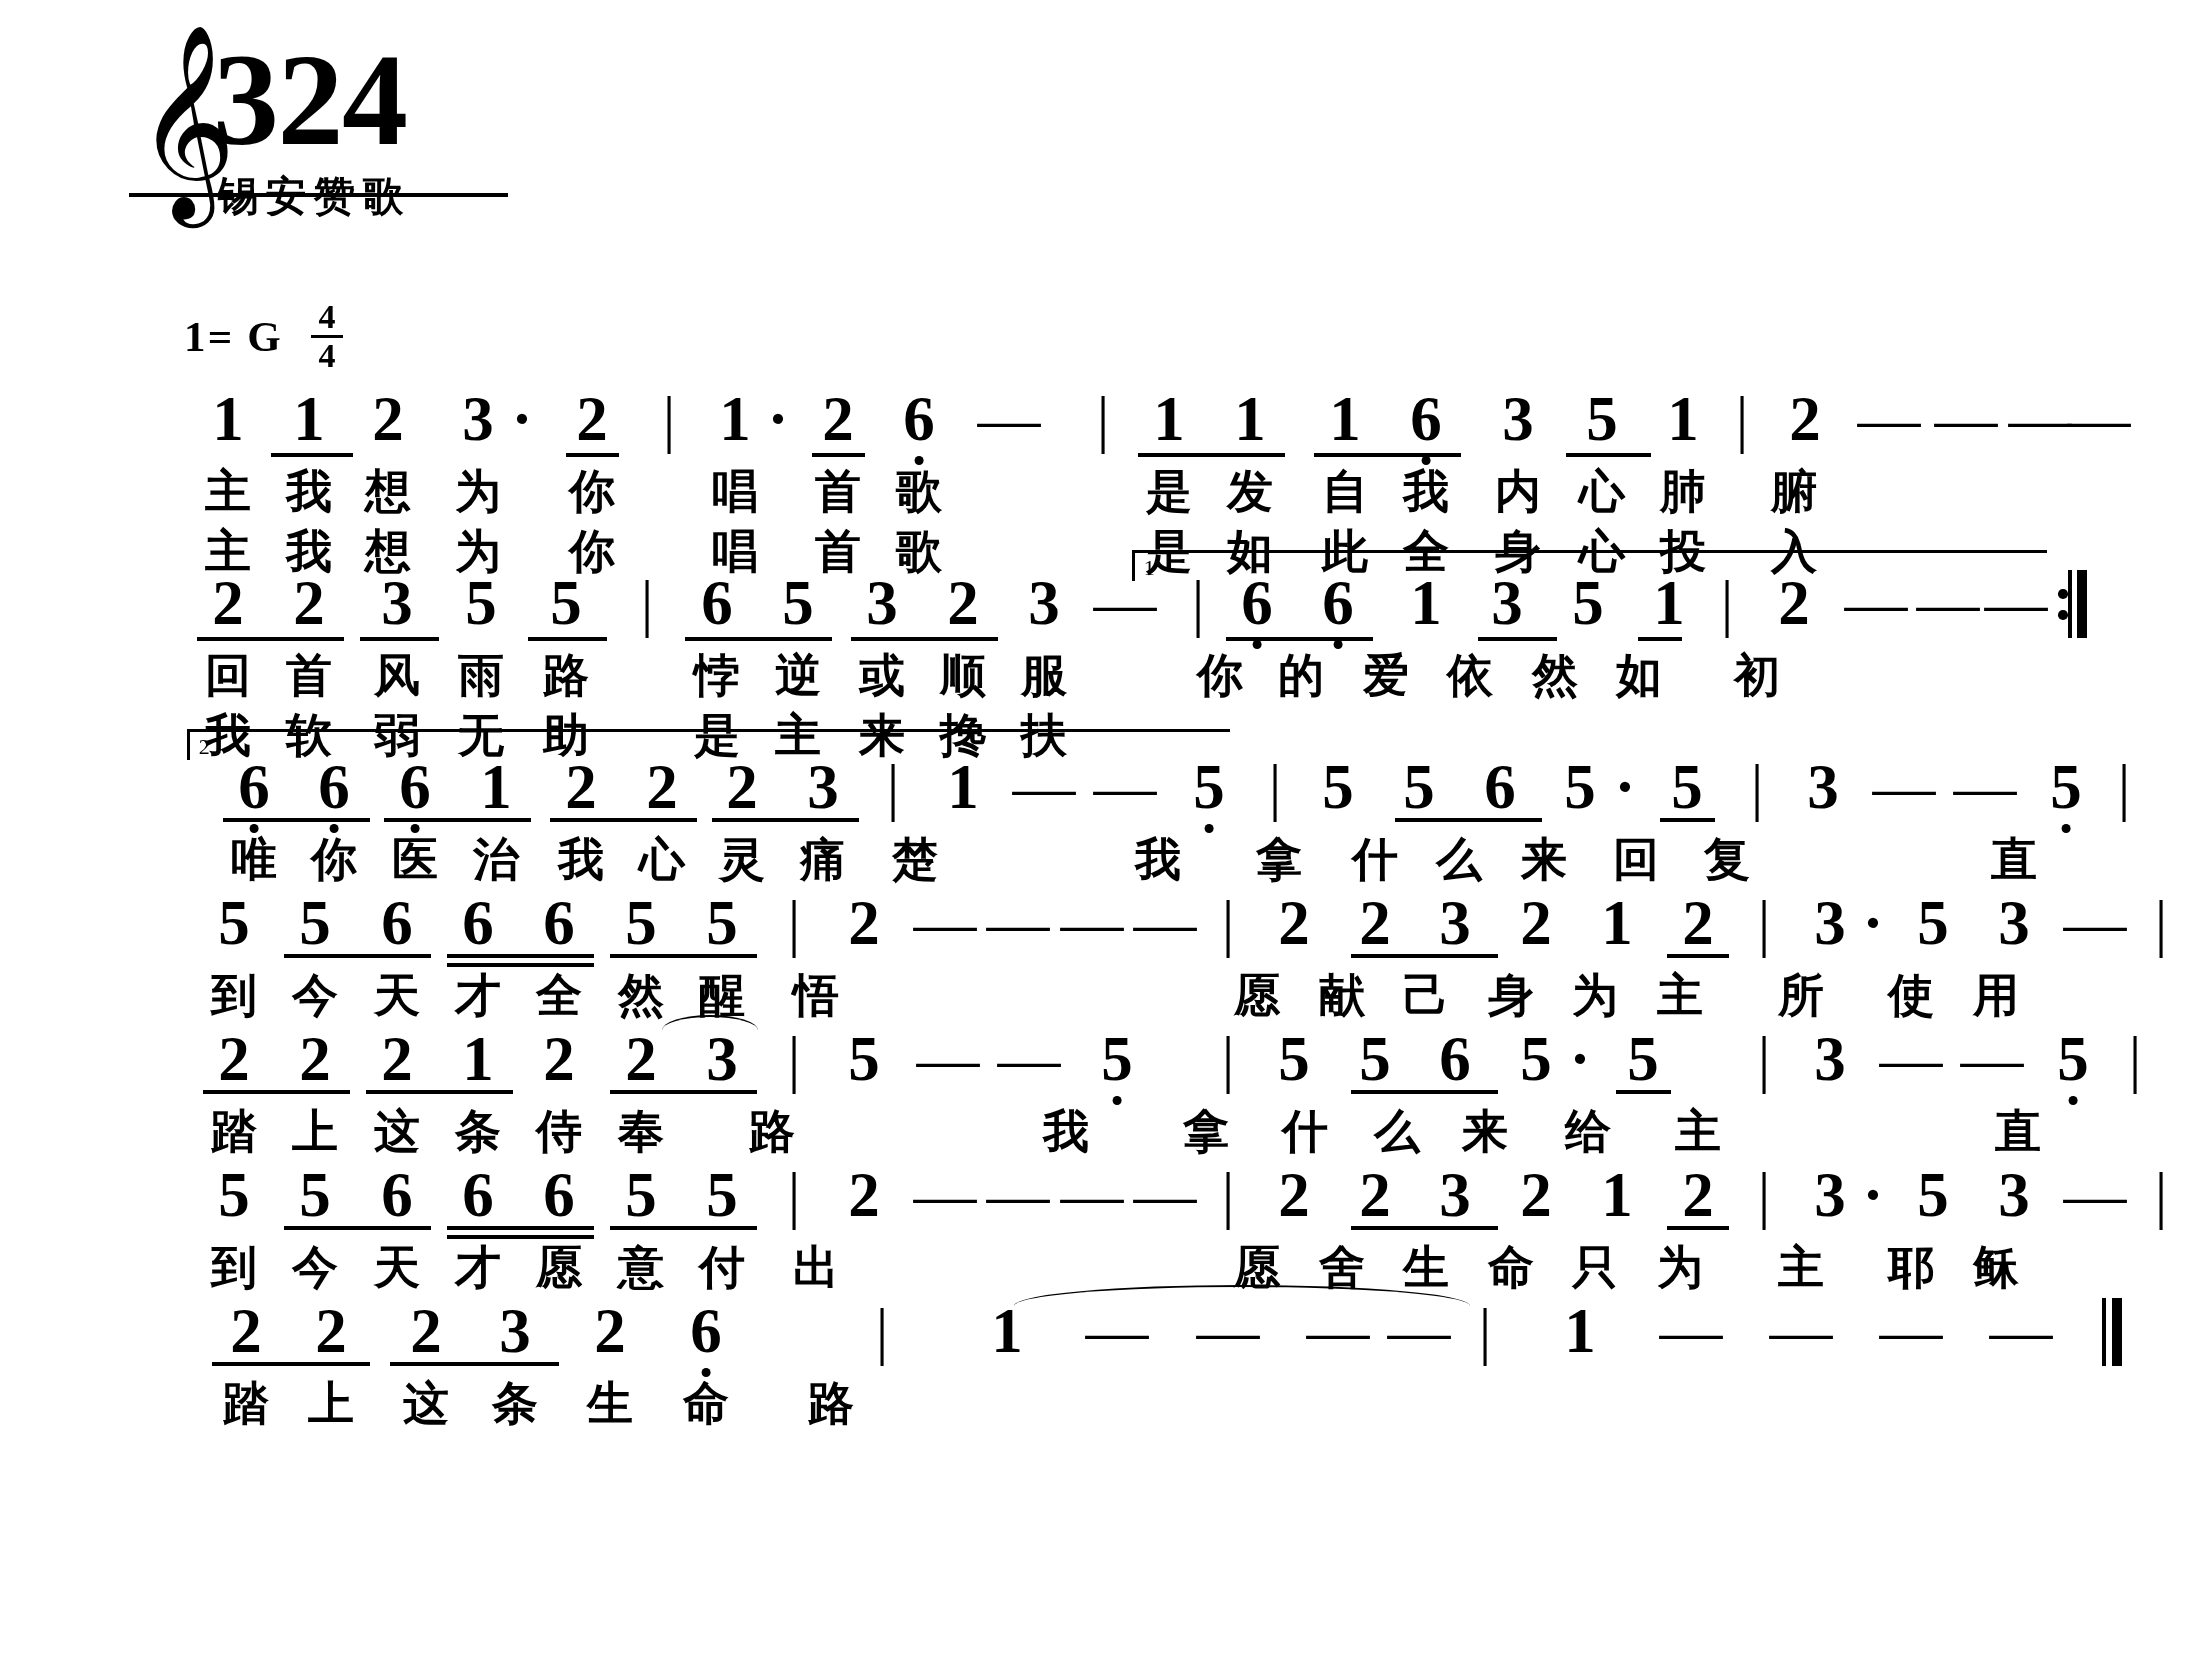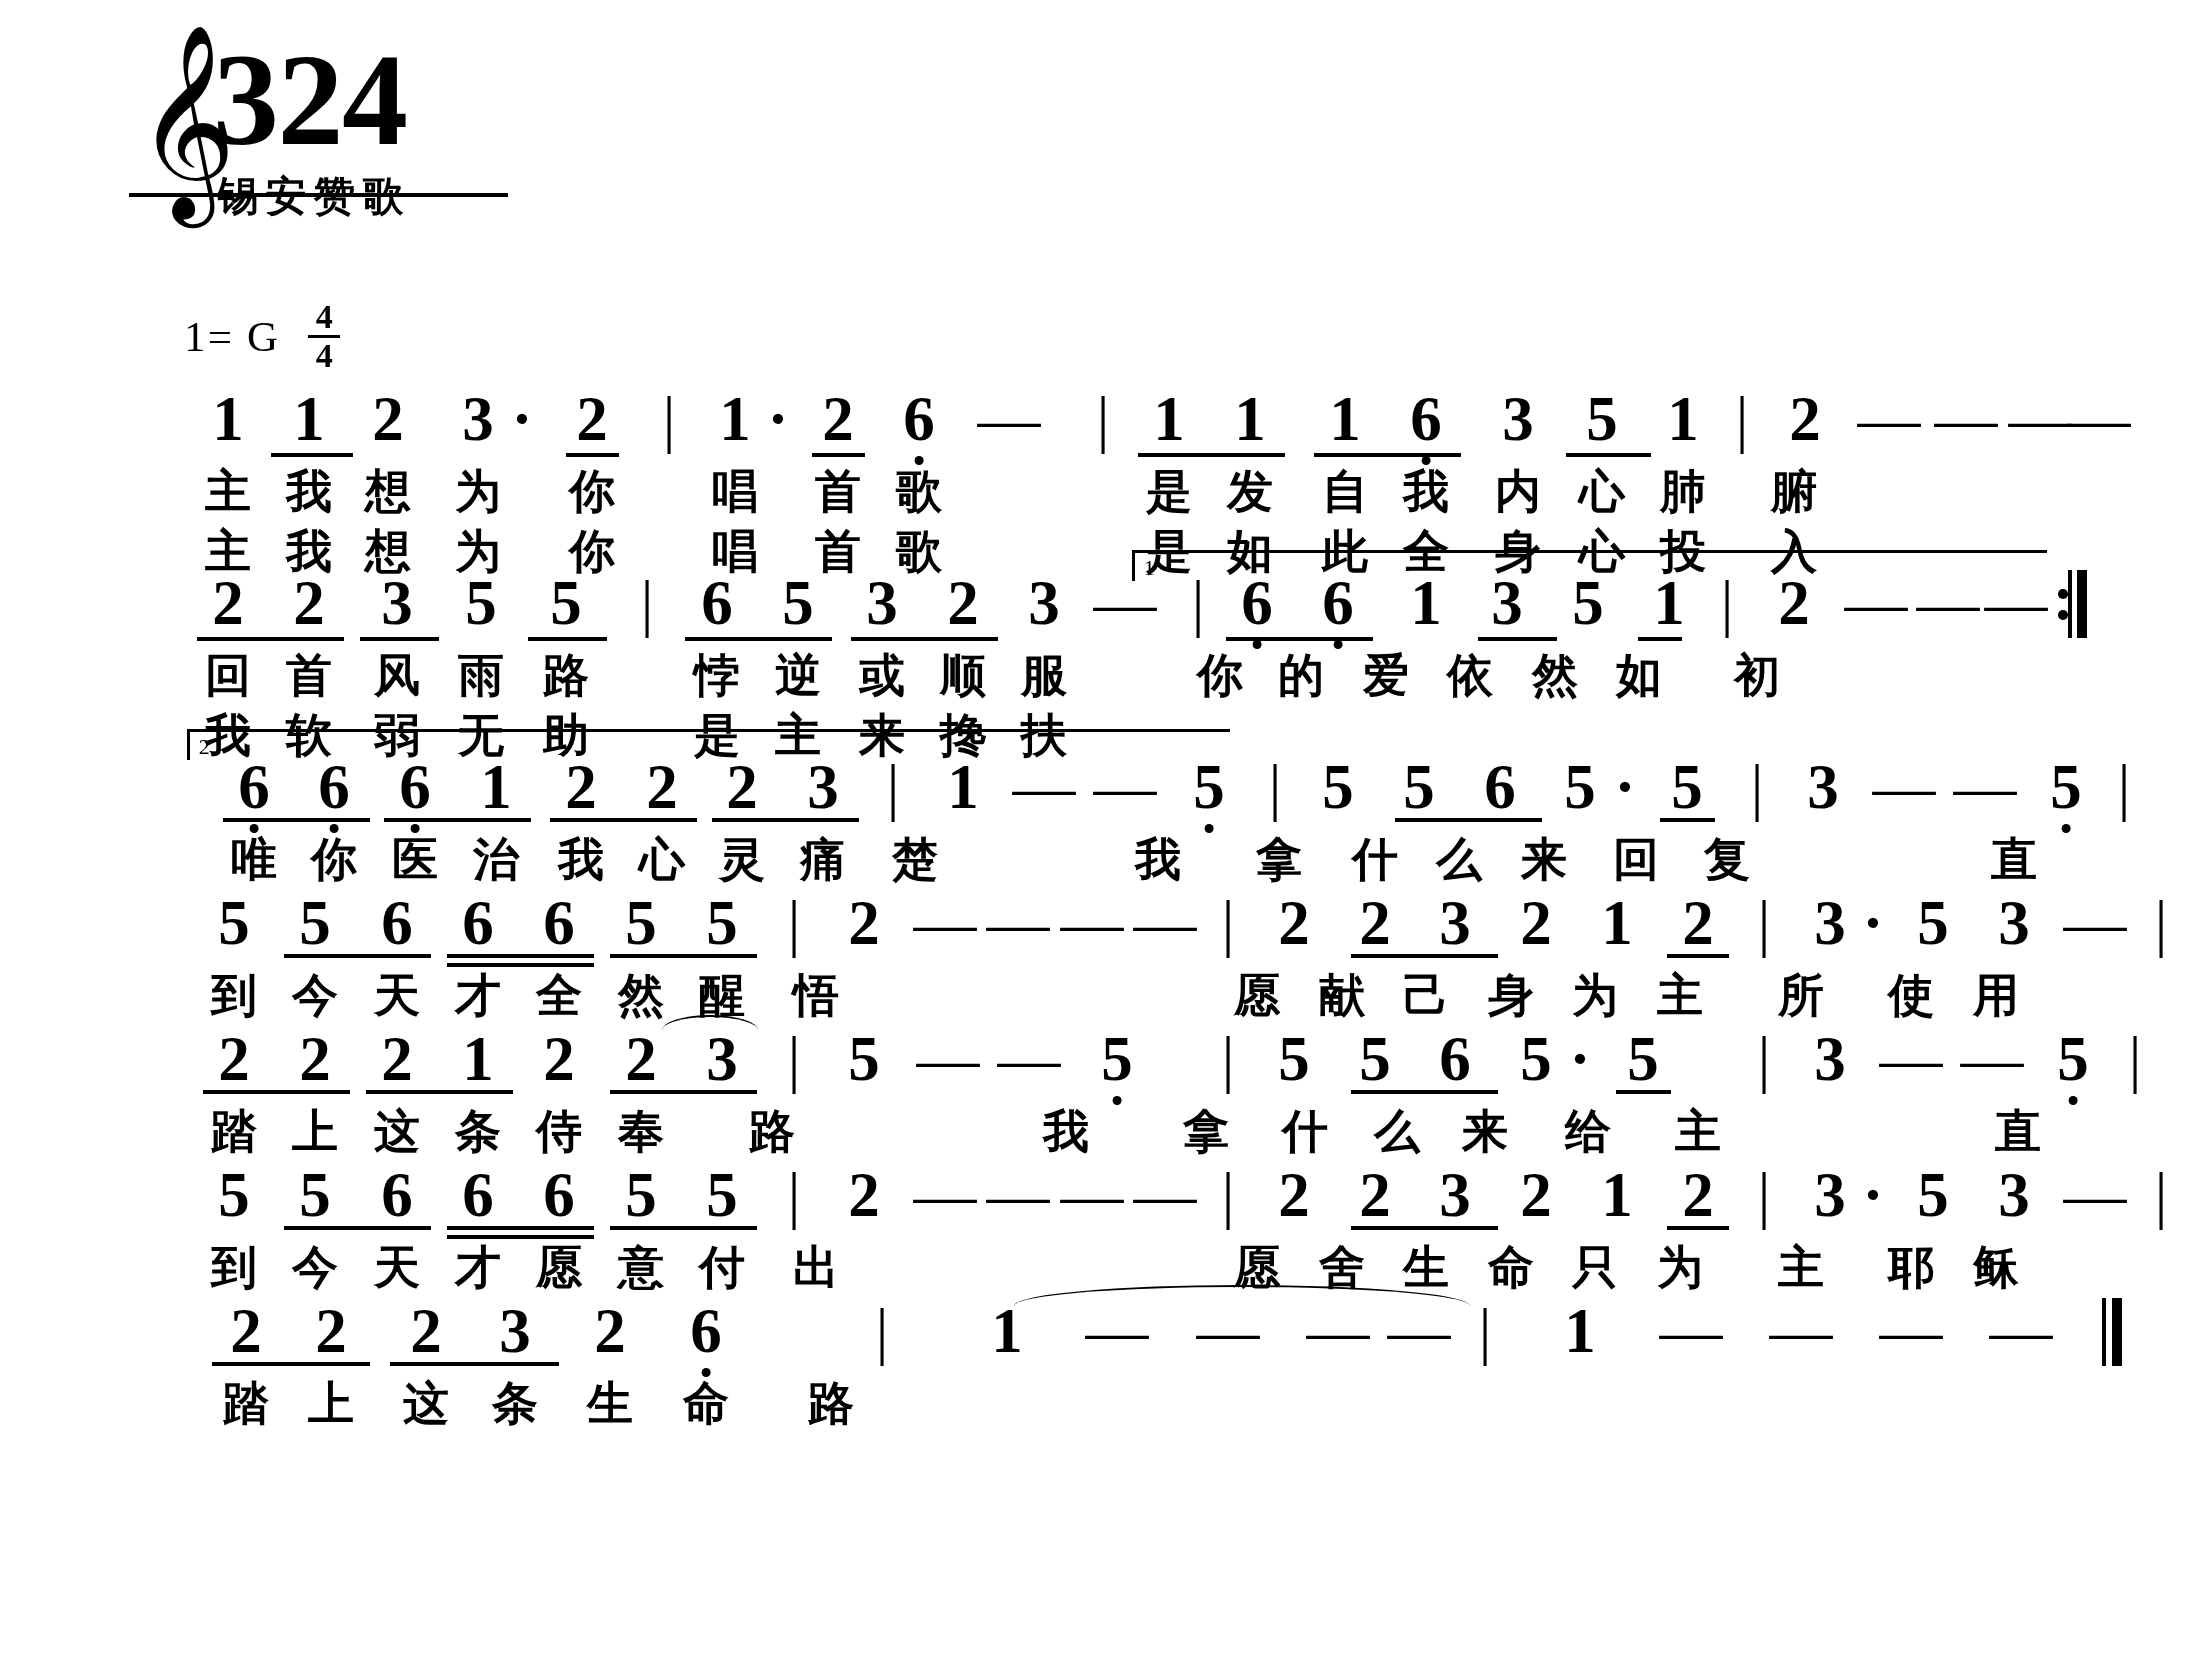--- a/index.html
+++ b/index.html
@@ -82,21 +82,21 @@
   .keymeter {
     position: absolute;
     left: 184px;
     top: 301px;
     display: flex;
     align-items: center;
     font-family: "Liberation Serif", serif;
   }
   .keymeter .key {
     font-size: 43px;
-    font-weight: normal;
+    font-weight: bold;
     letter-spacing: 2.2px;
   }
   .keymeter .meter {
     margin-left: 28px;
     display: flex;
     flex-direction: column;
     align-items: center;
     font-size: 34px;
     font-weight: bold;
     line-height: 32px;

